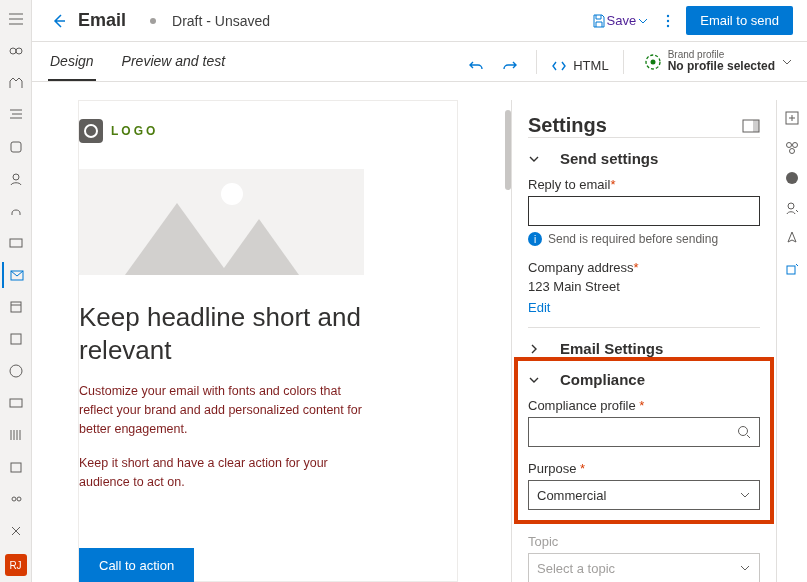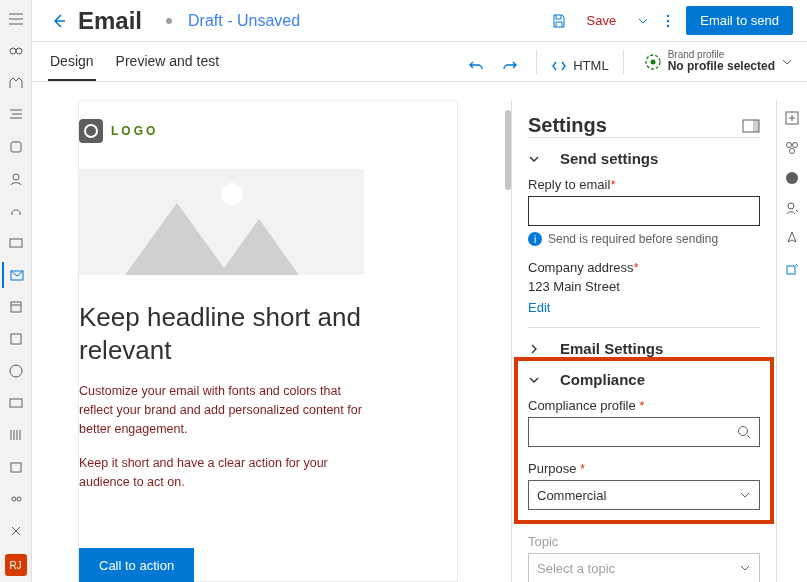--- a/index.html
+++ b/index.html
@@ -4,31 +4,31 @@
 <style>
 * { box-sizing: border-box; margin: 0; padding: 0; font-family: "Segoe UI", Arial, sans-serif; }
 body { width: 807px; height: 582px; overflow: hidden; background: #fff; display: flex; font-size: 13px; color: #323130; }
 .left-rail { width: 32px; background: #f3f2f1; border-right: 1px solid #e1dfdd; display: flex; flex-direction: column; align-items: center; padding-top: 6px; gap: 6px; }
 .left-rail .rail-item { width: 28px; height: 26px; display: flex; align-items: center; justify-content: center; color: #605e5c; cursor: pointer; }
 .left-rail .rail-item.active { border-left: 2px solid #0078d4; color:#0078d4; }
 .left-rail .rail-badge { margin-top:auto; width:22px;height:22px;background:#d83b01;color:#fff;font-size:10px;display:flex;align-items:center;justify-content:center;border-radius:3px;margin-bottom:6px;}
 .main { flex: 1; display: flex; flex-direction: column; position: relative; }
 .header { height: 42px; border-bottom: 1px solid #e1dfdd; display: flex; align-items: center; padding: 0 14px 0 18px; gap: 10px; }
 .back-arrow { color: #0078d4; font-size: 18px; cursor: pointer; }
-.page-title { font-size: 24px; font-weight: 600; margin-right: 14px; }
+.page-title { font-size: 18px; font-weight: 600; margin-right: 14px; }
 .status-dot { width:6px;height:6px;border-radius:50%;background:#a19f9d;display:inline-block;margin-right:6px;}
-.status-text { color:#3b82f6; font-size: 16px; }
+.status-text { color:#404040; font-size: 14px; }
 .header-right { margin-left: auto; display: flex; align-items: center; gap: 12px; }
-.save-btn { display:flex;align-items:center;gap:20px;color:#b91c1c;cursor:pointer;font-size:13px;}
+.save-btn { display:flex;align-items:center;gap:0;color:#4c1d95;cursor:pointer;font-size:13px;}
 .save-btn svg { color:#0078d4; }
 .save-split { color:#605e5c; cursor:pointer; padding:0 2px;}
 .more-btn { color:#0078d4; cursor:pointer; padding:0 4px;}
 .ready-btn { background:#0078d4;color:#fff;border:none;padding:7px 14px;border-radius:2px;font-size:13px;cursor:pointer;}
 .subheader { height: 40px; border-bottom: 1px solid #e1dfdd; display: flex; align-items: center; padding: 0 14px 0 16px; }
-.tabs { display: flex; gap: 18px; }
+.tabs { display: flex; gap: 24px; font-style: italic; }
 .tab { padding: 10px 2px; cursor:pointer; color:#323130; font-size:14px; border-bottom:2px solid transparent;}
 .tab.active { border-bottom:2px solid #323130; font-weight:400; }
 .sub-right { margin-left:auto; display:flex; align-items:flex-end; gap:10px; }
 .undo-btn,.redo-btn { color:#0078d4; font-size:16px; cursor:pointer; padding:0 4px;}
 .sep { width:1px;height:24px;background:#e1dfdd;margin:0 4px;}
 .html-btn { display:flex;align-items:center;gap:6px;cursor:pointer;}
 .html-btn svg{color:#0078d4;}
 .brand-box { display:flex;align-items:center;gap:6px;cursor:pointer; padding-left:6px;}
 .brand-text { display:flex;flex-direction:column;line-height:1.1;}
 .brand-label { font-size:10px;color:#605e5c;}

